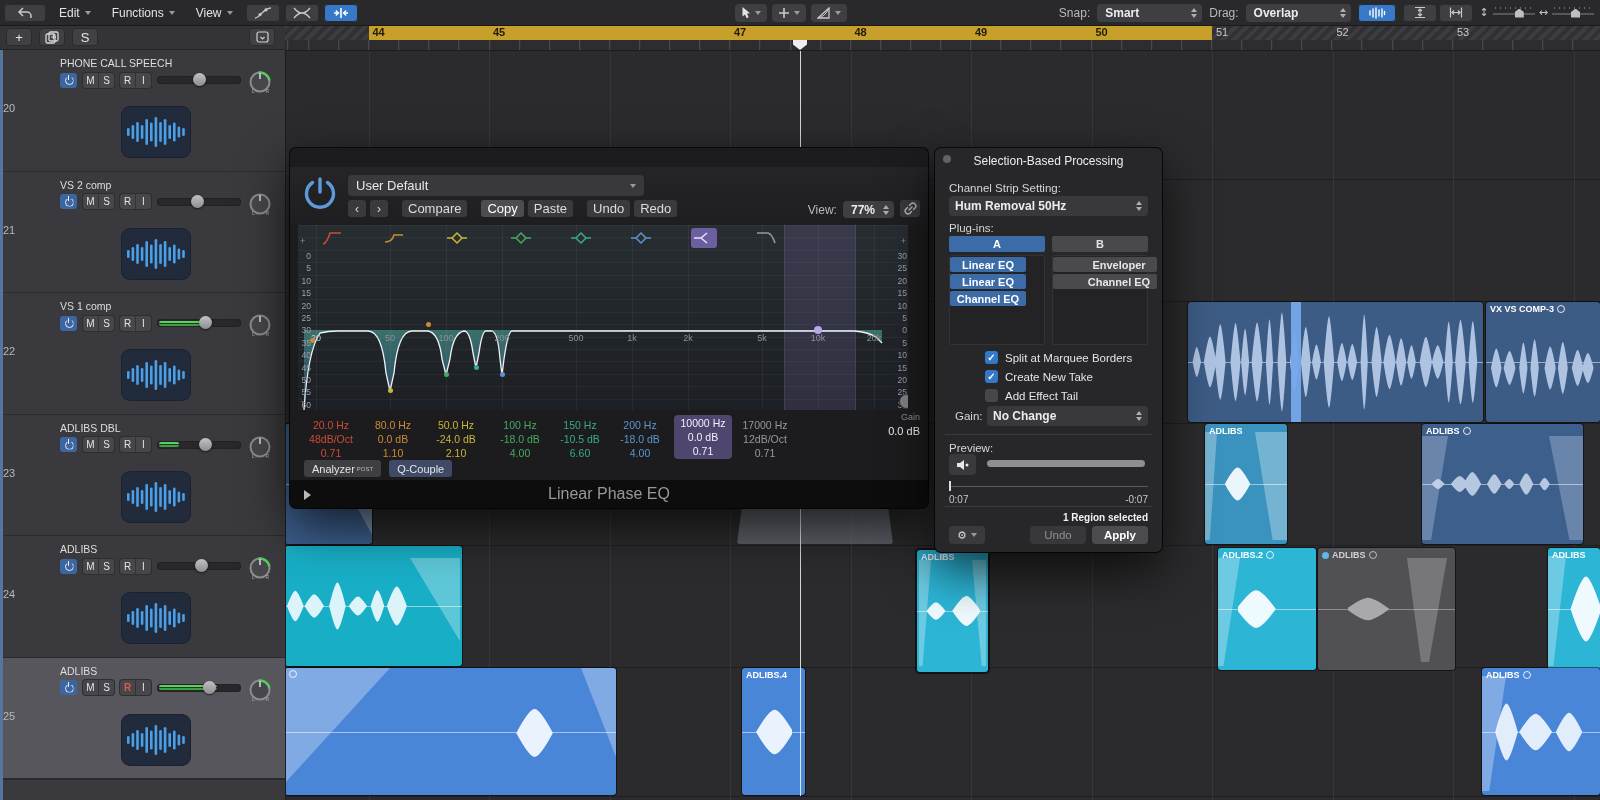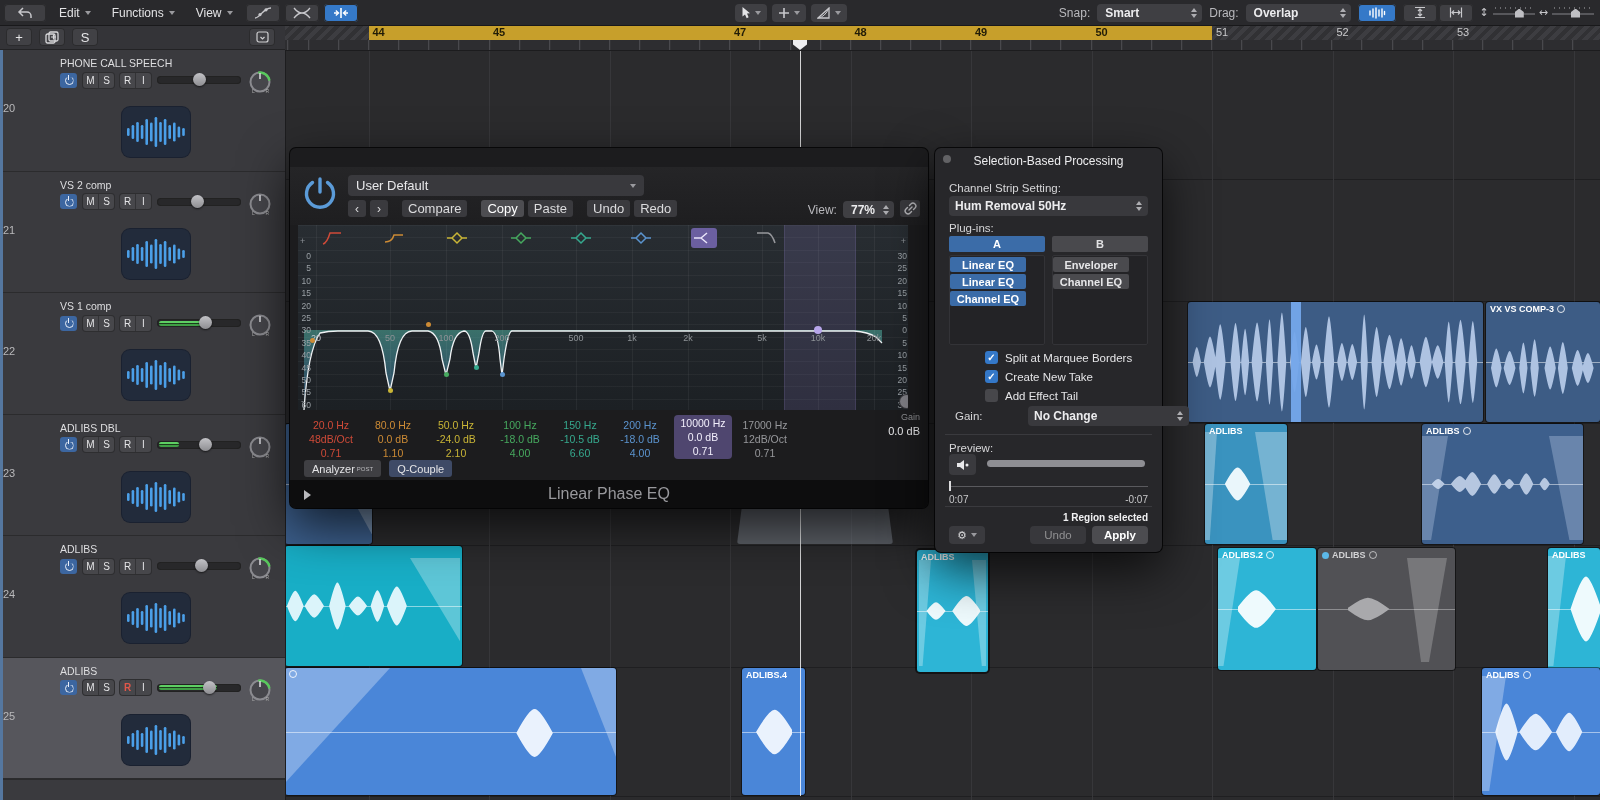--- a/index.html
+++ b/index.html
@@ -113,21 +113,21 @@
   #sbp .ttl{position:absolute;left:0;right:0;top:6px;text-align:center;font-size:12px;color:#ececee;}
   .slab{position:absolute;color:#d6d6d8;}
   .drop{position:absolute;height:20px;background:#39393d;border-radius:4px;display:flex;align-items:center;padding:0 6px;font-size:12px;font-weight:bold;color:#ececee;box-sizing:border-box;}
   .drop .stp{margin-left:auto;}
   .tab{position:absolute;top:88px;width:96px;height:16px;border-radius:2px;display:flex;align-items:center;justify-content:center;font-size:11px;font-weight:bold;color:#fff;}
   .tabA{left:14px;background:#3b6ca8;}
   .tabB{left:117px;background:#49494d;color:#e2e2e4;}
   .slotbox{position:absolute;top:107px;width:96px;height:90px;background:#232326;border:1px solid #333337;border-radius:2px;box-sizing:border-box;}
   .slot{position:absolute;width:76px;height:15px;border-radius:2px;display:flex;align-items:center;justify-content:center;font-size:11px;font-weight:bold;color:#fff;}
   .slot.a{background:#3b6ca8;left:15px;}
-  .slot.b{background:#4a4a4e;left:118px;color:#e6e6e8;}
+  .slot.b{background:#4a4a4e;left:118px;color:#e6e6e8;padding-left:28px;}
   .crow{position:absolute;left:50px;display:flex;align-items:center;gap:7px;}
   .cb{width:13px;height:13px;border-radius:3px;background:#47474b;display:flex;align-items:center;justify-content:center;}
   .cb.on{background:#3478c8;}
   .cb.on::after{content:"\2713";color:#fff;font-size:10px;font-weight:bold;}
   .clab{color:#e4e4e6;}
   .divid{position:absolute;left:10px;right:10px;height:1px;background:#3a3a3e;}
   #spkbtn{position:absolute;left:14px;top:306px;width:27px;height:21px;background:#3a3a3e;border-radius:4px;display:flex;align-items:center;justify-content:center;}
   #pvslider{position:absolute;left:52px;top:312px;width:158px;height:7px;background:#8e8e93;border-radius:4px;}
   #pline{position:absolute;left:14px;top:338px;width:199px;height:1px;background:#5a5a5e;}
   #pmark{position:absolute;left:14px;top:333px;width:2px;height:10px;background:#dcdcde;}
@@ -933,21 +933,21 @@
       </div>
     <div class="crow" style="top:222px;">
         <span class="cb on"></span>
         <span class="clab">Create New Take</span>
       </div>
     <div class="crow" style="top:241px;">
         <span class="cb"></span>
         <span class="clab">Add Effect Tail</span>
       </div>
     <span class="slab" style="left:20px;top:262px;">Gain:</span>
-    <div class="drop" style="left:52px;top:258px;width:161px;margin-left:41px;">
+    <div class="drop" style="left:52px;top:258px;width:161px;">
         <span>No Change</span>
         <span class="stp">
           <i class="u"></i>
           <i class="d"></i>
         </span>
       </div>
     <div class="divid" style="top:286px;"></div>
     <span class="slab" style="left:14px;top:294px;">Preview:</span>
     <span id="spkbtn">
       <svg width="14" height="12" viewBox="0 0 14 12">

